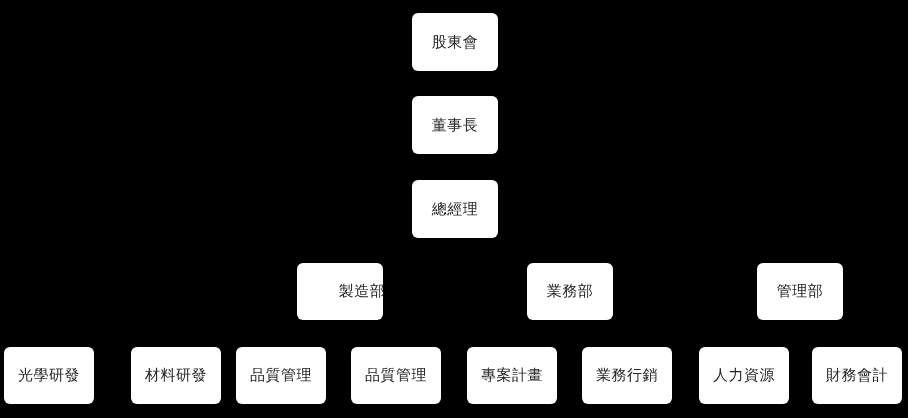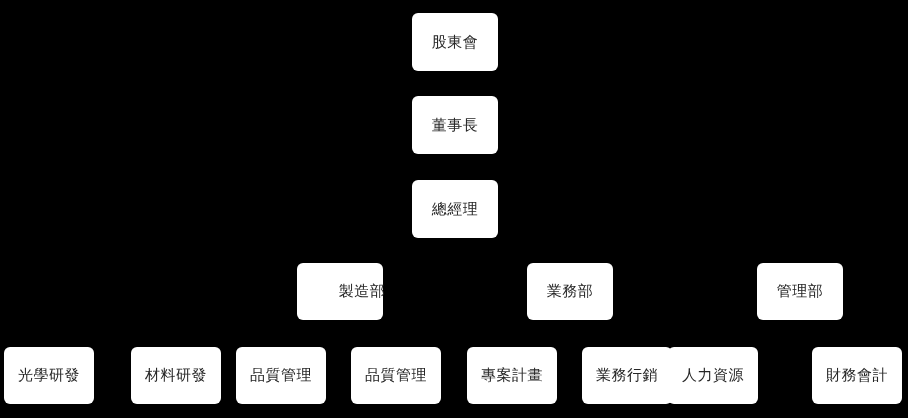--- a/index.html
+++ b/index.html
@@ -62,21 +62,21 @@
     height: 57px;
     top: 347px;
     font-size: 15px;
   }
   .lvl-unit.u0 { left: 4px; }
   .lvl-unit.u1 { left: 131px; }
   .lvl-unit.u2 { left: 236px; }
   .lvl-unit.u3 { left: 351px; }
   .lvl-unit.u4 { left: 467px; }
   .lvl-unit.u5 { left: 582px; }
-  .lvl-unit.u6 { left: 668px; }
+  .lvl-unit.u6 { left: 699px; }
   .lvl-unit.u7 { left: 812px; }
 
   
   .connector {
     position: absolute;
     background: #000000;
   }
 </style>
 </head>
 <body>

